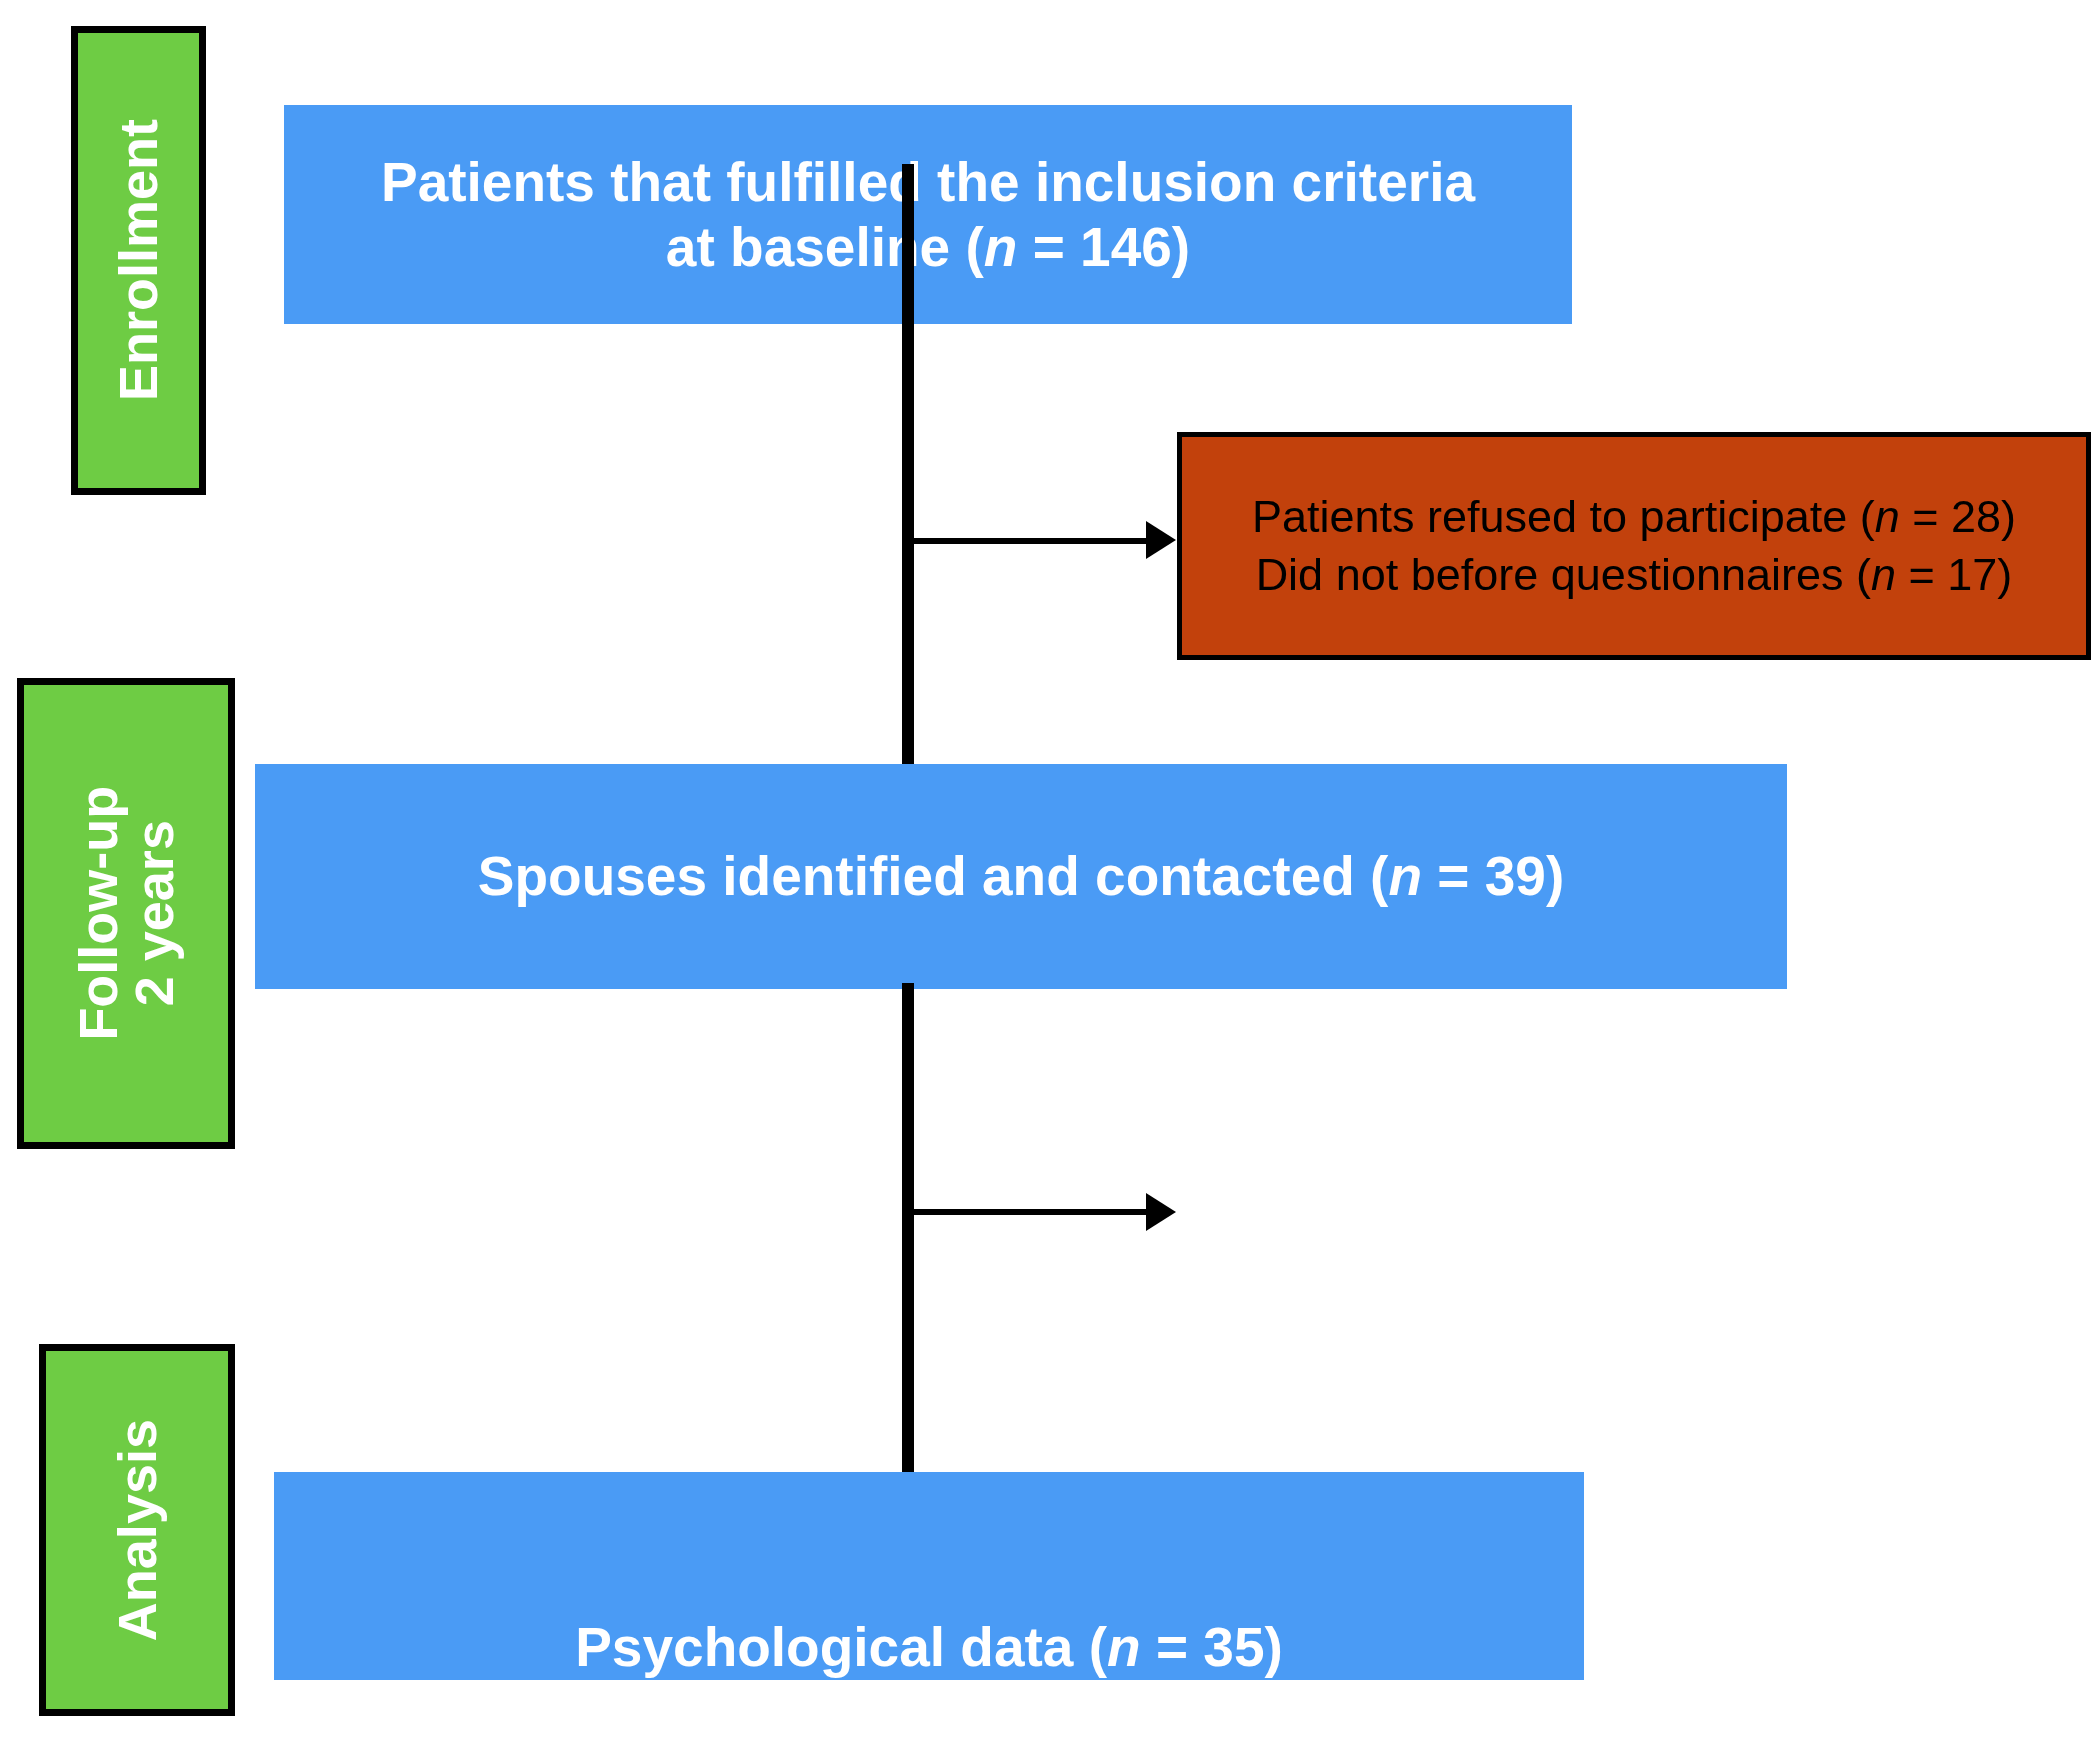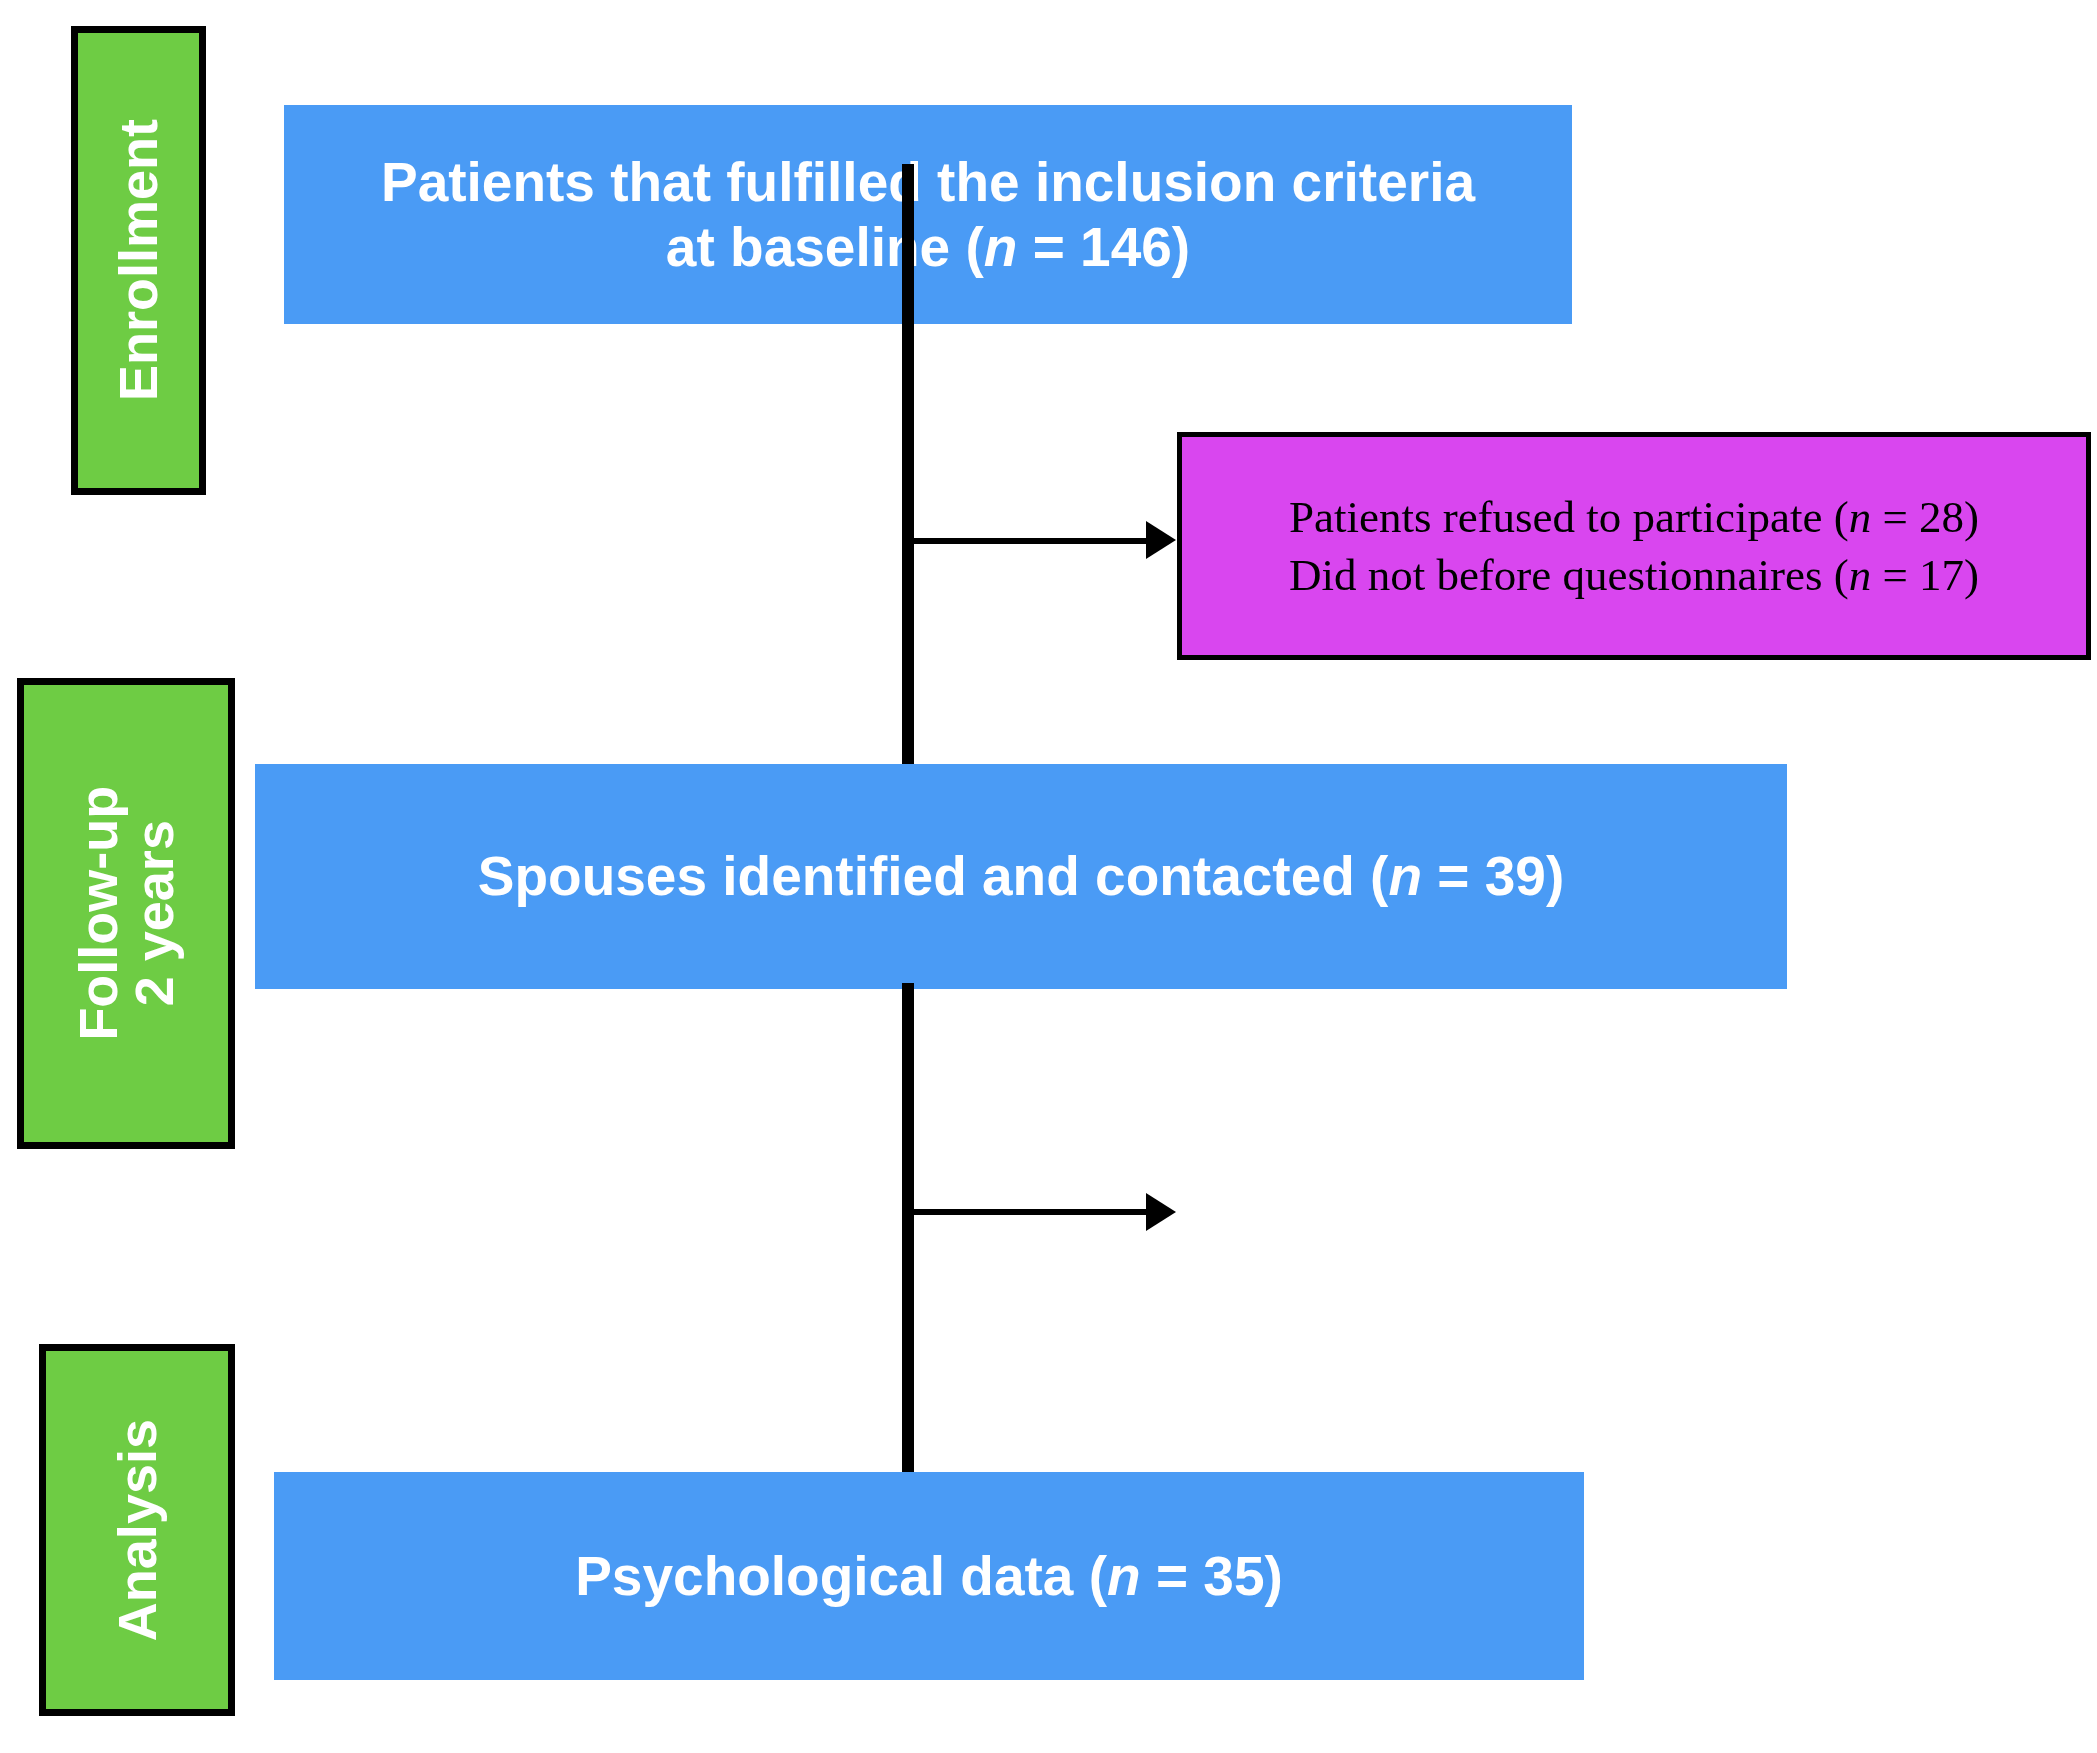--- a/index.html
+++ b/index.html
@@ -50,38 +50,37 @@
     font-size: 55px;
     line-height: 1.18;
     display: flex;
     align-items: center;
     justify-content: center;
     text-align: center;
     padding: 0 18.5px;
   }
   #box-baseline { left: 284px; top: 105px;  width: 1288px; height: 219px; }
   #box-spouses  { left: 255px; top: 764px; width: 1532px; height: 225px; }
-  #box-psych    { left: 274px; top: 1472px; width: 1310px; height: 208px; }
+  #box-psych    { left: 274px; top: 1472px; width: 1310px; height: 208px; align-items: flex-end; }
 
   
   .excl-box {
     position: absolute;
     box-sizing: border-box;
-    background: #d946ef;
+    background: #c2410c;
     border: 5px solid #000000;
     color: #000000;
     font-size: 45px;
     line-height: 1.30;
     display: flex;
     flex-direction: column;
     align-items: center;
     justify-content: center;
     text-align: center;
     padding: 5.7px 11.4px;
-    font-family: Liberation Serif, serif;
   }
   #box-excluded { left: 1177px; top: 432px;  width: 914px; height: 228px; }
   #box-divorced { left: 1177px; top: 1165px; width: 611px;  height: 122px; }
   .excl-box .line { white-space: nowrap; }
 
   
   .trunk {
     position: absolute;
     background: #000000;
     width: 12px;

